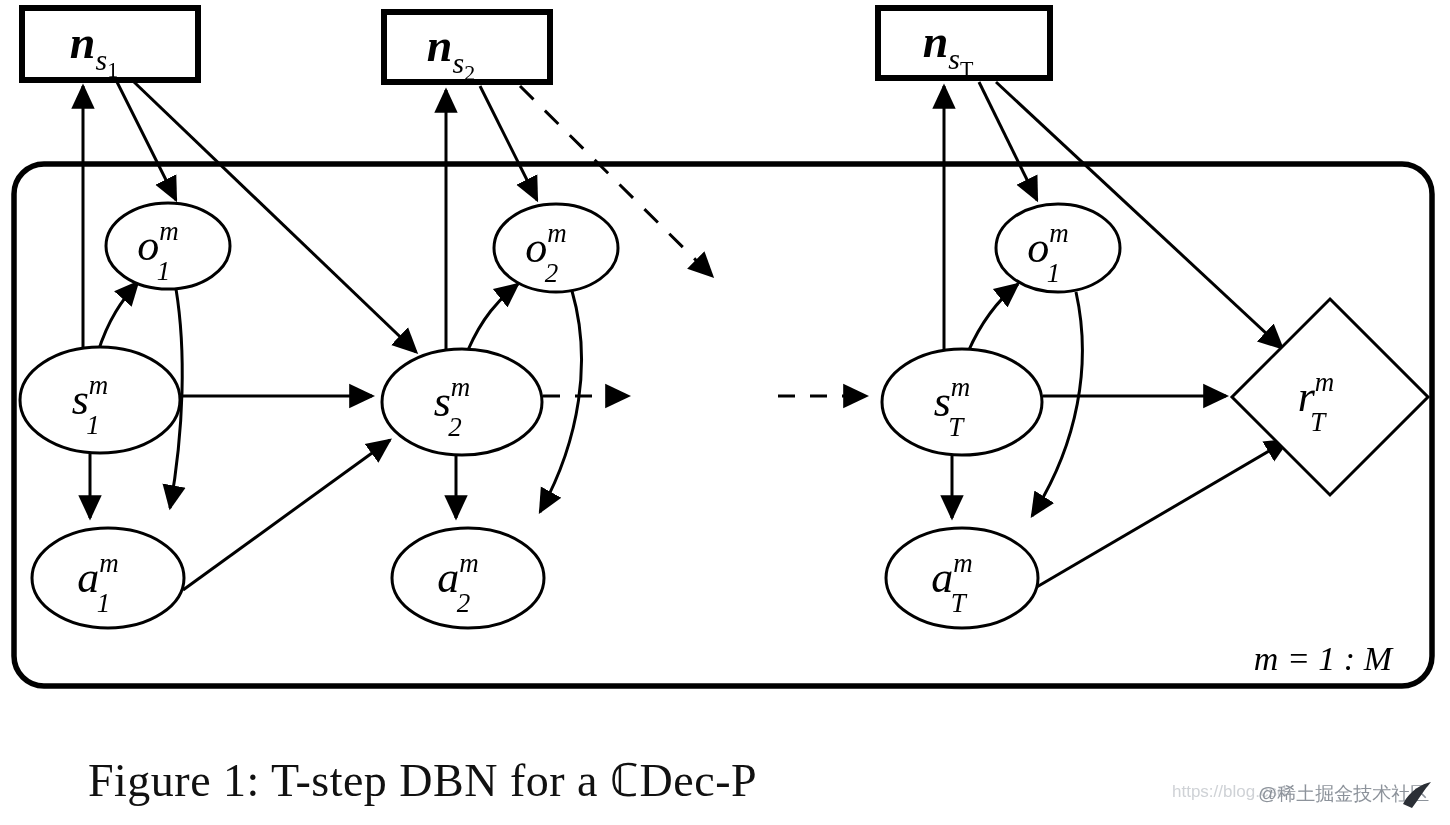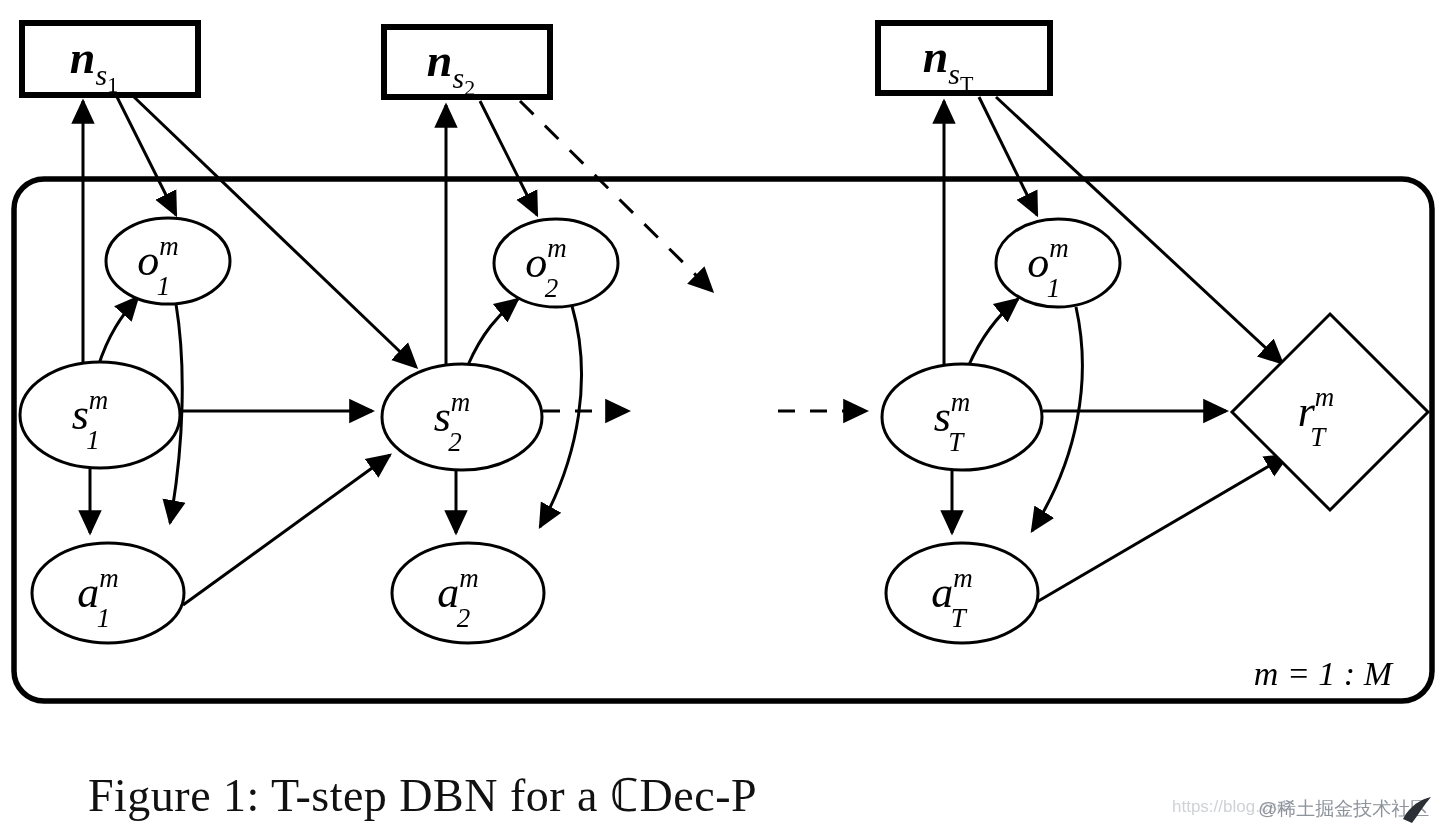--- a/index.html
+++ b/index.html
@@ -1,18 +1,18 @@
 <!DOCTYPE html>
 <html><head>
 <meta charset="utf-8">
 <style>
   html,body{margin:0;padding:0;background:#ffffff;}
   body{width:1450px;height:825px;overflow:hidden;
        font-family:"Liberation Serif", serif;}
-  #root{position:relative;width:1450px;height:752px;background:#fff;margin-top:15px;}
+  #root{position:relative;width:1450px;height:752px;background:#fff;}
   svg.figure{position:absolute;left:0;top:0;width:1450px;height:825px;}
   .nodeText{font-family:"Liberation Serif", serif;font-style:italic;fill:#000;}
   .plateLabel{font-family:"Liberation Serif", serif;font-style:italic;fill:#000;font-size:34px;}
   .caption{position:absolute;left:0;top:738px;width:1450px;height:86px;
            font-family:"Liberation Serif", serif;font-size:46px;color:#111;
            white-space:nowrap;overflow:hidden;padding-left:88px;box-sizing:border-box;
            line-height:86px;letter-spacing:.5px;}
   .wm{position:absolute;top:782px;left:1172px;font-family:"Liberation Sans",sans-serif;
       font-size:17px;color:#cfd2d6;white-space:nowrap;}
   .wm2{position:absolute;top:781px;left:1258px;font-family:"Liberation Sans",sans-serif;

